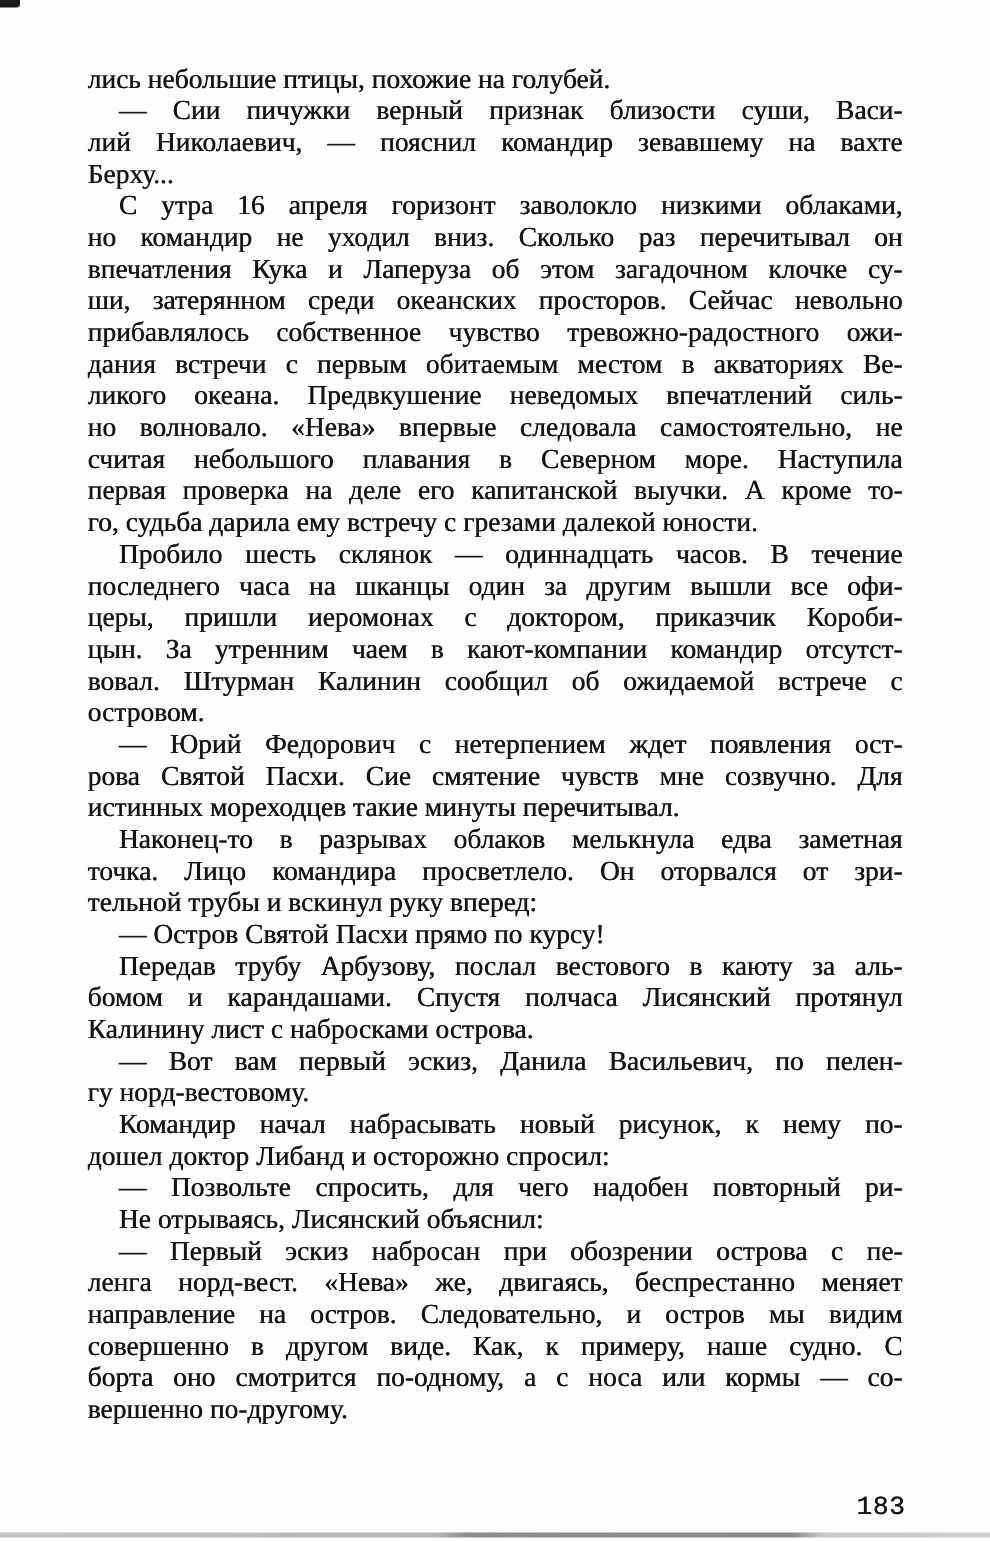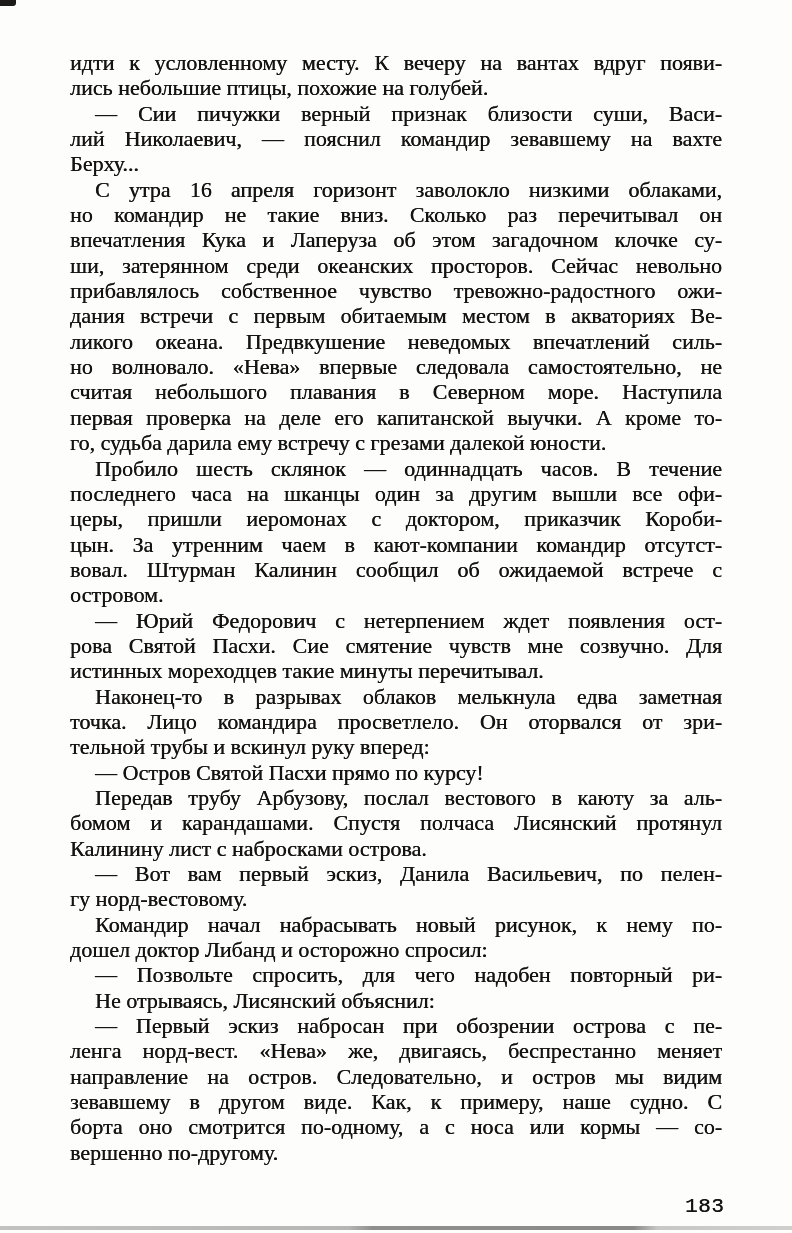--- a/index.html
+++ b/index.html
@@ -75,33 +75,32 @@
 </head>
 <body>
 
 <div class="page">
 
   <div class="corner-mark"></div>
 
   <div class="text-block">
 
     <div>
-      <div class="line just">идти к условленному месту. К вечеру на вантах вдруг появи-</div>
       <div class="line last">лись небольшие птицы, похожие на голубей.</div>
     </div>
 
     <div>
       <div class="line just indent">— Сии пичужки верный признак близости суши, Васи-</div>
       <div class="line just">лий Николаевич, — пояснил командир зевавшему на вахте</div>
       <div class="line last">Берху...</div>
     </div>
 
     <div>
       <div class="line just indent">С утра 16 апреля горизонт заволокло низкими облаками,</div>
-      <div class="line just">но командир не такие вниз. Сколько раз перечитывал он</div>
+      <div class="line just">но командир не уходил вниз. Сколько раз перечитывал он</div>
       <div class="line just">впечатления Кука и Лаперуза об этом загадочном клочке су-</div>
       <div class="line just">ши, затерянном среди океанских просторов. Сейчас невольно</div>
       <div class="line just">прибавлялось собственное чувство тревожно-радостного ожи-</div>
       <div class="line just">дания встречи с первым обитаемым местом в акваториях Ве-</div>
       <div class="line just">ликого океана. Предвкушение неведомых впечатлений силь-</div>
       <div class="line just">но волновало. «Нева» впервые следовала самостоятельно, не</div>
       <div class="line just">считая небольшого плавания в Северном море. Наступила</div>
       <div class="line just">первая проверка на деле его капитанской выучки. А кроме то-</div>
       <div class="line last">го, судьба дарила ему встречу с грезами далекой юности.</div>
     </div>
@@ -152,21 +151,21 @@
     </div>
 
     <div>
       <div class="line last indent">Не отрываясь, Лисянский объяснил:</div>
     </div>
 
     <div>
       <div class="line just indent">— Первый эскиз набросан при обозрении острова с пе-</div>
       <div class="line just">ленга норд-вест. «Нева» же, двигаясь, беспрестанно меняет</div>
       <div class="line just">направление на остров. Следовательно, и остров мы видим</div>
-      <div class="line just">зевавшему в другом виде. Как, к примеру, наше судно. С</div>
+      <div class="line just">совершенно в другом виде. Как, к примеру, наше судно. С</div>
       <div class="line just">борта оно смотрится по-одному, а с носа или кормы — со-</div>
       <div class="line last">вершенно по-другому.</div>
     </div>
 
   </div>
 
   <div class="page-number">183</div>
 
   <div class="bottom-edge"></div>
 

